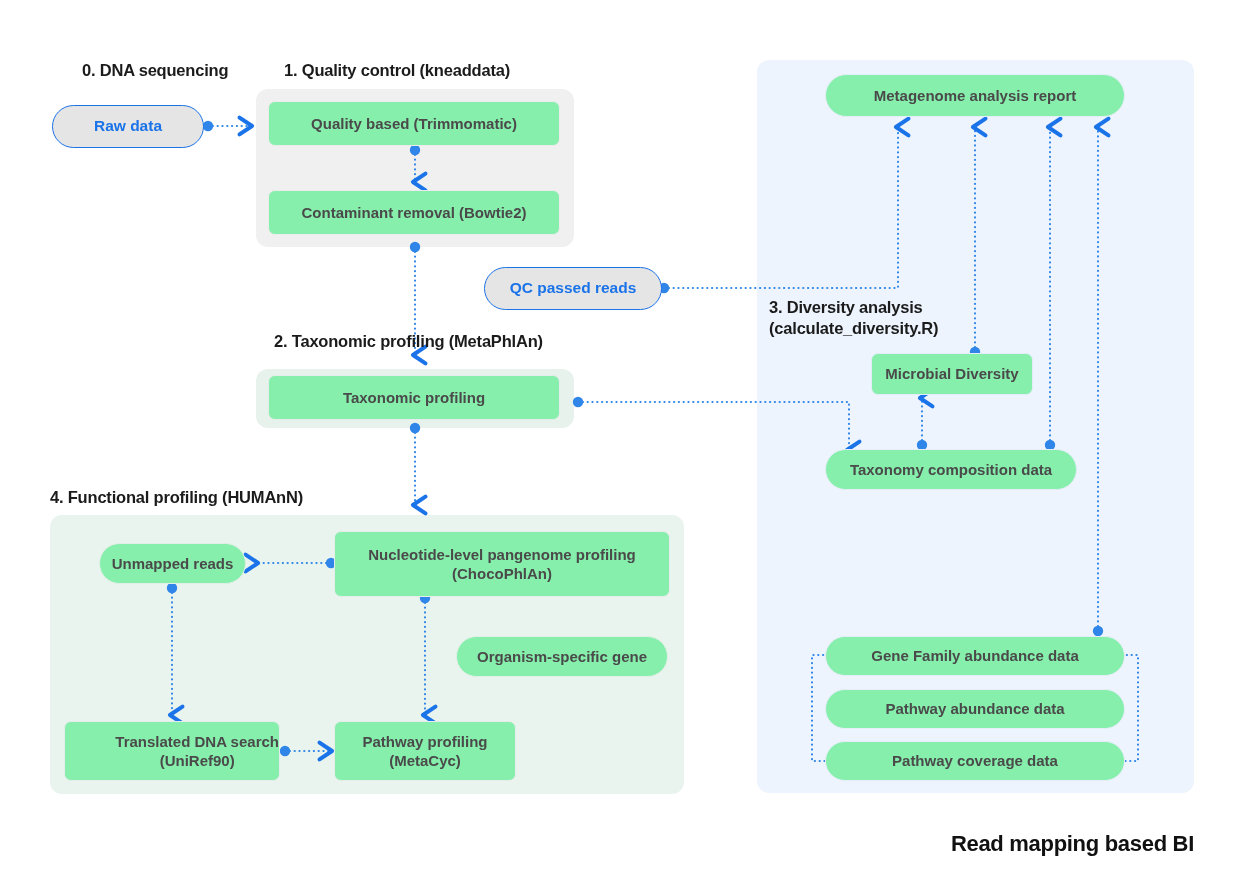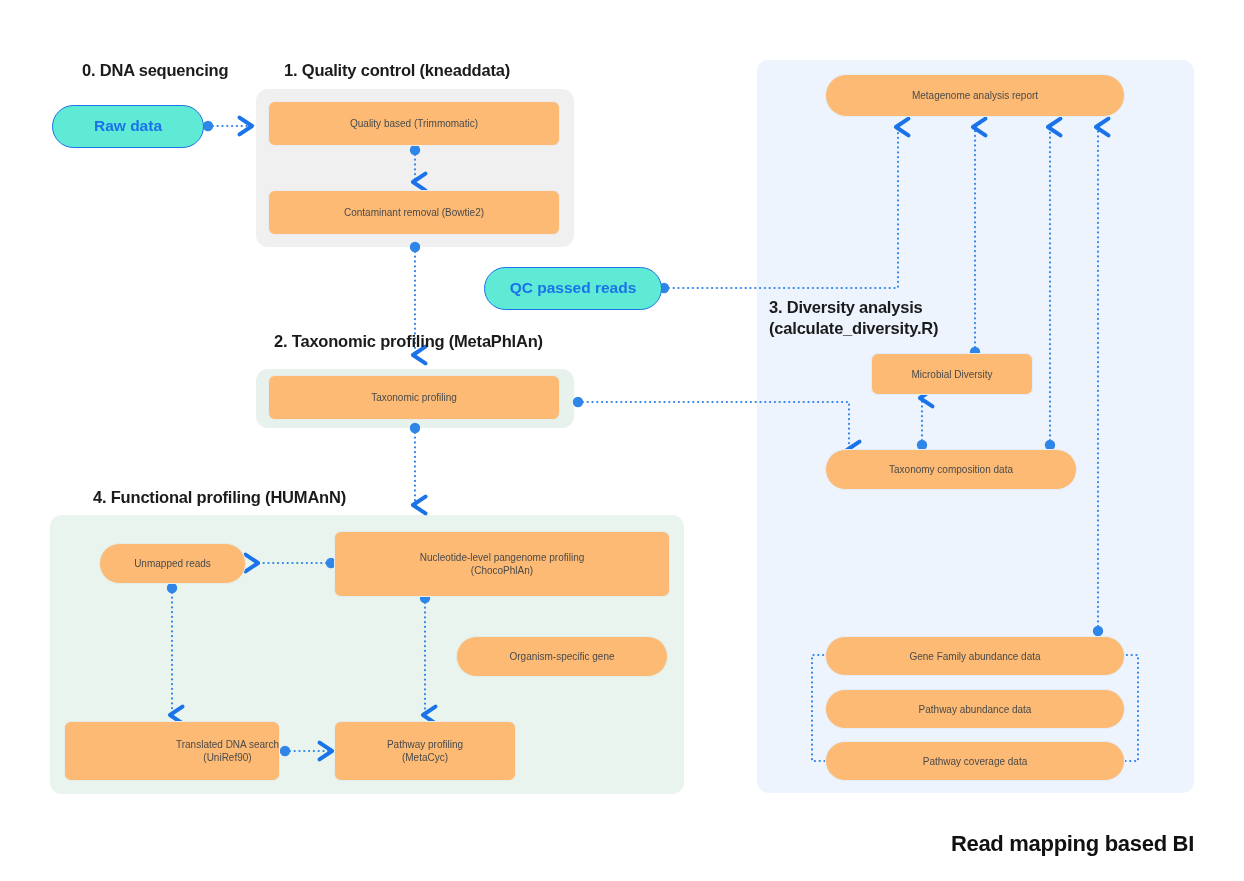--- a/index.html
+++ b/index.html
@@ -33,42 +33,43 @@
     position:absolute;
     font-size:22px;font-weight:bold;color:#111111;
     letter-spacing:-0.3px;
   }
 
   
   .node{
     position:absolute;box-sizing:border-box;
     display:flex;align-items:center;justify-content:center;
     text-align:center;line-height:1.3;
-    color:#4a4a4a;font-size:10px;
-    background:#fdba74;
+    color:#4a4a4a;font-size:15px;
+    background:#86efac;
+    font-weight:bold;
   }
   .node.proc{              
     border:1px solid #e6eceb;border-radius:7px;
   }
   .node.proc-grey{
     border:1px solid #ececec;border-radius:7px;
   }
   .node.plain{             
     border:1px solid #e3ecf9;border-radius:7px;justify-content:center;
   }
   .node.pill{              
     border:1px solid #e4eef8;border-radius:999px;
   }
   .node.pill-mint{
     border:1px solid #e2efe8;border-radius:999px;
   }
   .node.pill-blue{         
     border:1.8px solid #1a73e8;border-radius:999px;
     color:#1a73e8;font-weight:bold;font-size:15.5px;
-    background:#5eead4;
+    background:#e5e5e5;
   }
   .node .lbl{display:block;white-space:pre-line;}
 </style>
 </head>
 <body>
 
 <div id="canvas">
 
   <div class="panel panel-grey" style="left:256px;top:89px;width:318px;height:158px;"></div>
   <div class="panel panel-mint" style="left:256px;top:369px;width:318px;height:59px;"></div>
@@ -140,21 +141,21 @@
       <circle cx="425" cy="598" r="5.2"></circle>
       <circle cx="285" cy="751" r="5.2"></circle>
     </g>
   </svg>
 
   <div class="heading" style="left:50px;top:60px;margin-left:32px;">0. DNA sequencing</div>
   <div class="heading" style="left:284px;top:60px;">1.  Quality control (kneaddata)</div>
   <div class="heading" style="left:274px;top:331px;">2. Taxonomic profiling (MetaPhlAn)</div>
   <div class="heading" style="left:769px;top:297px;">3. Diversity analysis
 (calculate_diversity.R)</div>
-  <div class="heading" style="left:50px;top:487px;margin-left:43px;">4. Functional profiling (HUMAnN)</div>
+  <div class="heading" style="left:50px;top:487px;">4. Functional profiling (HUMAnN)</div>
 
   <div class="node pill-blue" style="left:52px;top:105px;width:152px;height:43px;">
     <span class="lbl">Raw data</span>
   </div>
 
   <div class="node proc-grey" style="left:268px;top:101px;width:292px;height:45px;">
     <span class="lbl">Quality based (Trimmomatic)</span>
   </div>
 
   <div class="node proc-grey" style="left:268px;top:190px;width:292px;height:45px;">

